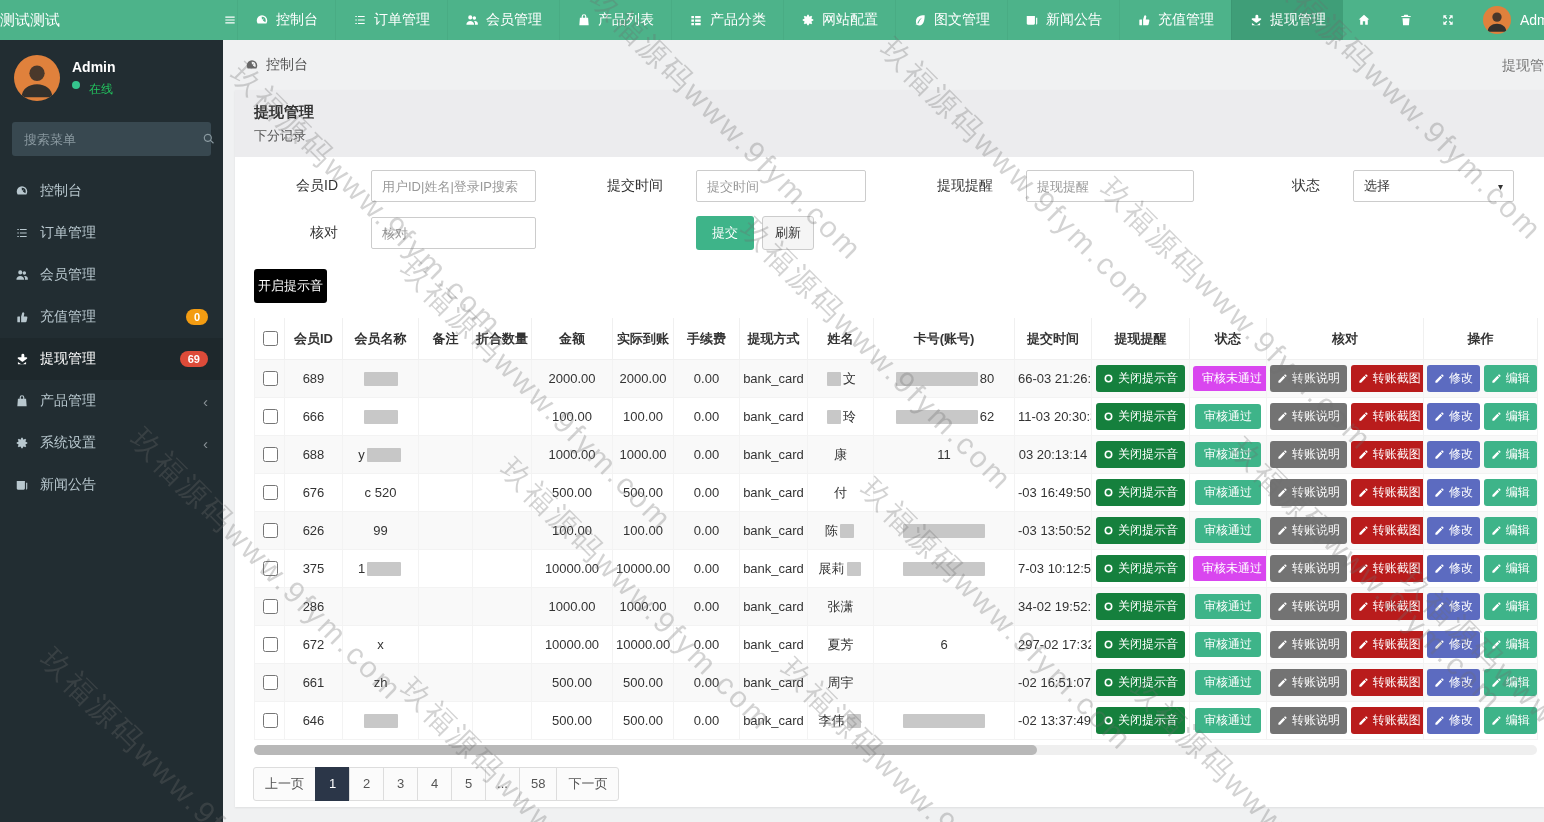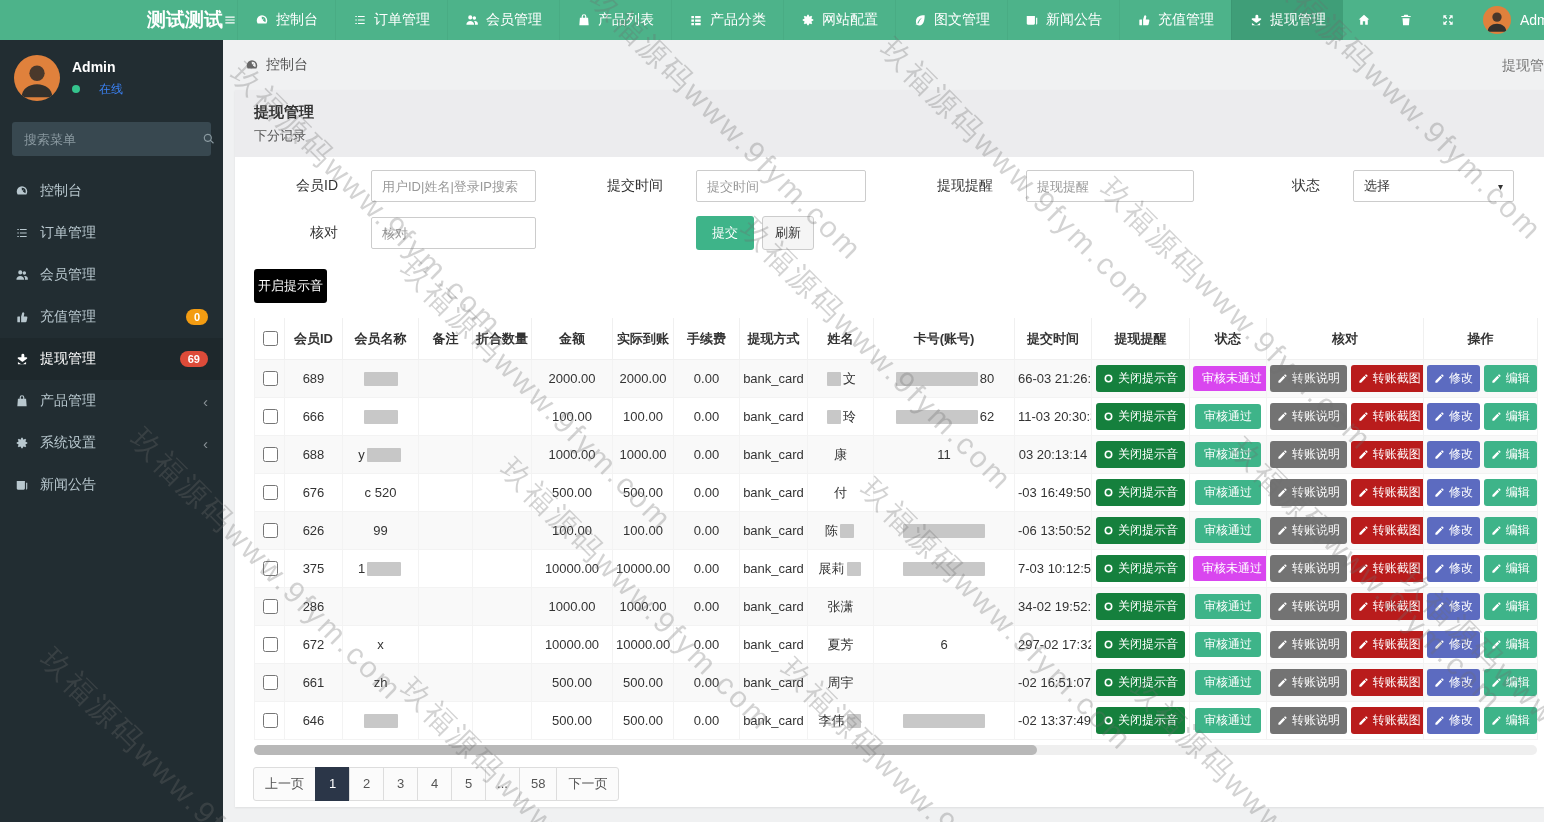--- a/index.html
+++ b/index.html
@@ -4,38 +4,38 @@
 <style>
   html,body{margin:0;padding:0;width:1544px;height:822px;overflow:hidden;
     font-family:"Liberation Sans","DejaVu Sans",sans-serif;background:#f0f1f2;position:relative}
   *{box-sizing:border-box}
   .icn{display:inline-flex;align-items:center;justify-content:center}
   .icn svg{width:14px;height:14px;fill:currentColor;display:block}
 
   
   .navbar{position:absolute;top:0;left:0;right:0;height:40px;background:#4db38a;display:flex;
     align-items:stretch;color:#fff;z-index:30}
-  .brand{width:223px;text-align:right;line-height:40px;font-size:19px;font-weight:bold;flex:none}
+  .brand{width:223px;text-align:left;line-height:40px;font-size:15px;font-weight:normal;flex:none}
   .hamburger{width:46px;display:flex;align-items:center;justify-content:center;cursor:pointer}
   #topnav{display:flex;align-items:stretch}
   .nav-item{display:flex;align-items:center;gap:7px;padding:0 17px;font-size:14px;cursor:pointer;
     border-left:1px solid rgba(0,0,0,.04);white-space:nowrap}
   .nav-item.active{background:#3f9e78}
   .nav-right{margin-left:auto;display:flex;align-items:center}
   .nav-ico{width:42px;height:40px;display:flex;align-items:center;justify-content:center;cursor:pointer}
   .nav-user{display:flex;align-items:center;gap:9px;padding:0 14px;cursor:pointer;font-size:14px}
   .avatar-sm{width:28px;height:28px;border-radius:50%;background:#e0813c;overflow:hidden;flex:none}
   .avatar-sm svg,.avatar-lg svg{width:100%;height:100%;display:block}
 
   
   .sidebar{position:absolute;top:40px;left:0;bottom:0;width:223px;background:#222d32;z-index:20}
   .user-panel{display:flex;align-items:center;gap:12px;padding:15px 14px 13px}
   .avatar-lg{width:46px;height:46px;border-radius:50%;background:#e0813c;overflow:hidden;flex:none}
   .u-name{color:#fff;font-size:14px;font-weight:bold;margin-bottom:6px}
-  .u-status{color:#3b82f6;font-size:12px;display:flex;align-items:center;gap:19px}
+  .u-status{color:#22c55e;font-size:12px;display:flex;align-items:flex-start;gap:9px}
   .dot{width:8px;height:8px;border-radius:50%;background:#35c48d;display:inline-block}
   .search-box{margin:8px 12px 14px;background:#384850;border-radius:3px;height:34px;display:flex;align-items:center;padding:0 10px}
   .search-box input{flex:1;background:transparent;border:none;outline:none;color:#ccc;font-size:13px;font-family:inherit}
   .search-box input::placeholder{color:#8a99a0}
   .search-box .icn{color:#8a99a0}
   #sidenav{display:block}
   .side-item{display:flex;align-items:center;gap:11px;height:42px;padding:0 15px;color:#b8c7ce;
     font-size:14px;cursor:pointer}
   .side-item.active{background:#1e282c;color:#fff}
   .sbadge{margin-left:auto;color:#fff;font-size:11px;font-weight:bold;padding:2px 8px;border-radius:9px}
@@ -628,21 +628,21 @@
               <td>626</td>
               <td><span>99</span></td>
               <td></td>
               <td></td>
               <td>100.00</td>
               <td>100.00</td>
               <td>0.00</td>
               <td>bank_card</td>
               <td><span>陈</span><span class="cz" style="width:14px"></span></td>
               <td><span class="cz" style="width:82px"></span><span></span></td>
-              <td>-06 13:50:52</td>
+              <td>-03 13:50:52</td>
               <td><button class="cbtn remind">
                   <span class="icn">
                     <svg viewBox="0 0 24 24">
                       <circle cx="12" cy="12" r="7" fill="none" stroke="currentColor" stroke-width="3.5"></circle>
                     </svg>
                   </span>
                   <span>关闭提示音</span>
                 </button></td>
               <td><span class="badge-st st-pass">审核通过</span></td>
               <td><button class="cbtn explain">

